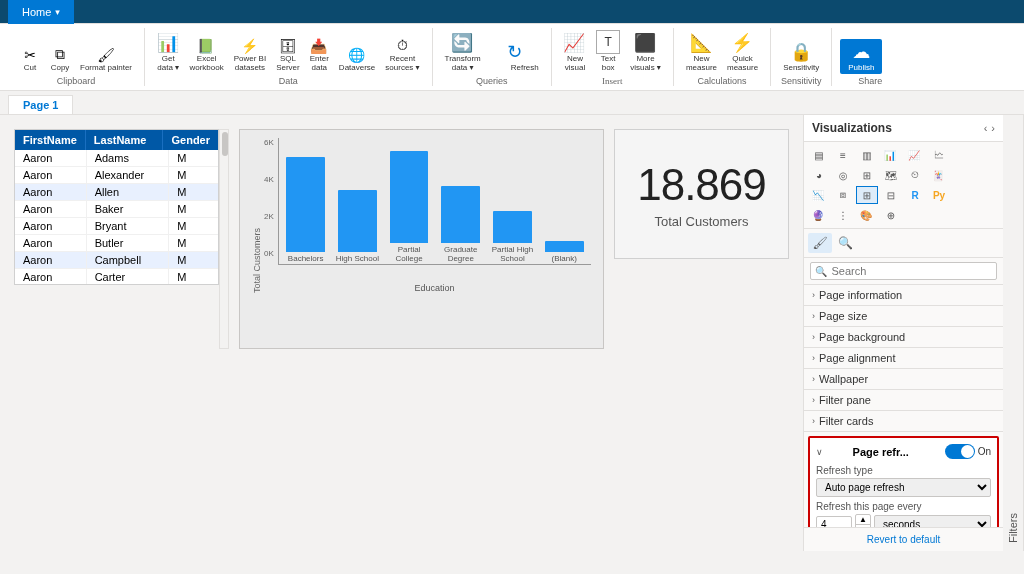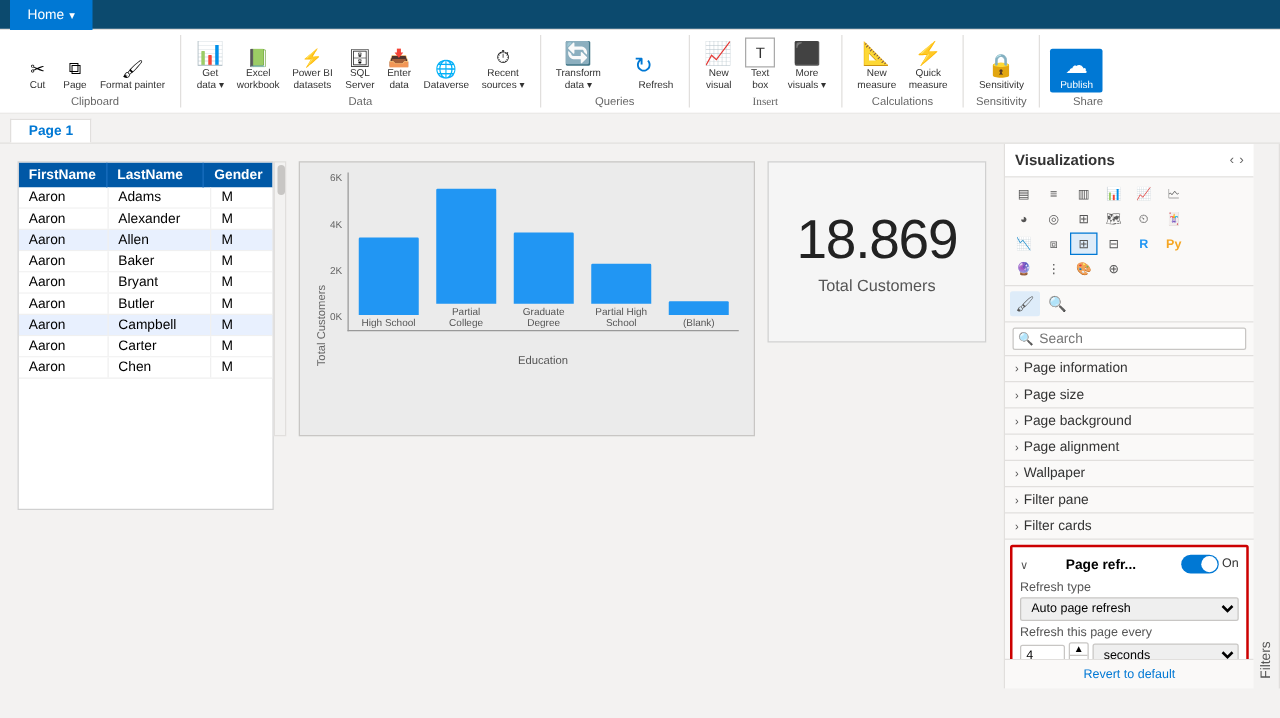--- a/index.html
+++ b/index.html
@@ -18,21 +18,21 @@
   <div style="display:flex; align-items:stretch; height:66px; padding:4px 8px; background:#fff; gap:0;">
 
     <div style="display:flex; flex-direction:column; padding:0 8px; border-right:1px solid #e1dfdd; justify-content:space-between; height:100%;">
       <div style="display:flex; gap:2px; align-items:flex-end; flex:1; padding-bottom:2px;">
         <div style="display:flex; flex-direction:column; align-items:center; cursor:pointer; padding:2px 4px; min-width:28px;">
           <div style="font-size:14px;">✂</div>
           <div style="font-size:8px; color:#333;">Cut</div>
         </div>
         <div style="display:flex; flex-direction:column; align-items:center; cursor:pointer; padding:2px 4px; min-width:28px;">
           <div style="font-size:14px;">⧉</div>
-          <div style="font-size:8px; color:#333;">Page</div>
+          <div style="font-size:8px; color:#333;">Copy</div>
         </div>
         <div style="display:flex; flex-direction:column; align-items:center; cursor:pointer; padding:2px 4px; min-width:52px;">
           <div style="font-size:14px;">🖌</div>
           <div style="font-size:8px; color:#333;">Format painter</div>
         </div>
       </div>
       <div style="font-size:9px; color:#666; text-align:center;">Clipboard</div>
     </div>
 
     <div style="display:flex; flex-direction:column; padding:0 8px; border-right:1px solid #e1dfdd; justify-content:space-between; height:100%;">
@@ -144,21 +144,21 @@
 </div>
 
 <div style="display:flex; height:436px; overflow:hidden;">
 
   <div style="flex:1; background:#f3f2f1; padding:14px; display:flex; flex-direction:column; gap:10px; overflow:hidden;">
 
     <div style="display:flex; gap:10px; align-items:flex-start;">
 
       <div style="display:flex; align-items:flex-start;">
 
-        <div style="background:#fff; border:1px solid #d0d0d0; width:205px; min-width:205px; height:279px; overflow:hidden;">
+        <div style="background:#fff; border:1px solid #d0d0d0; width:205px; min-width:205px; height:156px; overflow:hidden;">
           <div style="display:flex; background:#0058a6; color:#fff; font-weight:600; font-size:11px;">
             <div style="padding:4px 8px; border-right:1px solid #1a6fc0; flex:1; white-space:nowrap;">FirstName</div>
             <div style="padding:4px 8px; border-right:1px solid #1a6fc0; flex:1.2; white-space:nowrap;">LastName</div>
             <div style="padding:4px 8px; flex:0.6; white-space:nowrap;">Gender</div>
           </div>
           <div>
 
           <div style="display: flex; border-bottom: 1px solid rgb(240, 240, 240); font-size: 11px; background: rgb(255, 255, 255);">
       <div style="padding:2px 8px; flex:1; border-right:1px solid #f0f0f0; white-space:nowrap;">Aaron</div>
       <div style="padding:2px 8px; flex:1.2; border-right:1px solid #f0f0f0; white-space:nowrap;">Adams</div>
@@ -220,20 +220,24 @@
           <div style="display:flex; flex-direction:column; justify-content:space-between; align-items:flex-end; padding-right:4px; height:120px; margin-top:0; padding-bottom:0;">
             <div style="font-size:8px; color:#666;">6K</div>
             <div style="font-size:8px; color:#666;">4K</div>
             <div style="font-size:8px; color:#666;">2K</div>
             <div style="font-size:8px; color:#666;">0K</div>
           </div>
 
           <div style="flex:1; display:flex; flex-direction:column;">
             <div style="flex:1; display:flex; align-items:flex-end; gap:6px; padding:0 4px; border-left:1px solid #999; border-bottom:1px solid #999; height:120px;">
 
+            <div style="display: flex; flex-direction: column; align-items: center; flex: 1 1 0%;">
+                  <div style="background: rgb(33, 150, 243); width: 85%; height: 95px; border-radius: 1px 1px 0px 0px; cursor: pointer;"></div>
+                  <div style="font-size: 8px; color: rgb(85, 85, 85); text-align: center; margin-top: 2px; line-height: 1.2; white-space: pre-line;">Bachelors</div>
+                </div>
                 <div style="display: flex; flex-direction: column; align-items: center; flex: 1 1 0%;">
                   <div style="background: rgb(33, 150, 243); width: 85%; height: 62px; border-radius: 1px 1px 0px 0px; cursor: pointer;"></div>
                   <div style="font-size: 8px; color: rgb(85, 85, 85); text-align: center; margin-top: 2px; line-height: 1.2; white-space: pre-line;">High School</div>
                 </div>
                 <div style="display: flex; flex-direction: column; align-items: center; flex: 1 1 0%;">
                   <div style="background: rgb(33, 150, 243); width: 85%; height: 92px; border-radius: 1px 1px 0px 0px; cursor: pointer;"></div>
                   <div style="font-size: 8px; color: rgb(85, 85, 85); text-align: center; margin-top: 2px; line-height: 1.2; white-space: pre-line;">Partial
 College</div>
                 </div>
                 <div style="display: flex; flex-direction: column; align-items: center; flex: 1 1 0%;">
@@ -250,21 +254,21 @@
                   <div style="background: rgb(33, 150, 243); width: 85%; height: 11px; border-radius: 1px 1px 0px 0px; cursor: pointer;"></div>
                   <div style="font-size: 8px; color: rgb(85, 85, 85); text-align: center; margin-top: 2px; line-height: 1.2; white-space: pre-line;">(Blank)</div>
                 </div>
               </div>
 
             <div style="text-align:center; font-size:9px; color:#555; margin-top:18px;">Education</div>
           </div>
         </div>
       </div>
 
-      <div style="background:#f5f5f5; border:1px solid #d0d0d0; width:175px; min-width:175px; height:145px; display:flex; flex-direction:column; align-items:center; justify-content:center;">
+      <div style="background:#f5f5f5; border:1px solid #d0d0d0; width:175px; min-width:175px; height:130px; display:flex; flex-direction:column; align-items:center; justify-content:center;">
         <div style="font-size:44px; font-weight:300; color:#222; letter-spacing:-1px;">18.869</div>
         <div style="font-size:13px; color:#555; margin-top:4px;">Total Customers</div>
       </div>
     </div>
   </div>
 
   <div style="display:flex;">
 
     <div style="width:200px; background:#faf9f8; border-left:1px solid #e1dfdd; display:flex; flex-direction:column; overflow:hidden; height:436px;">
 

